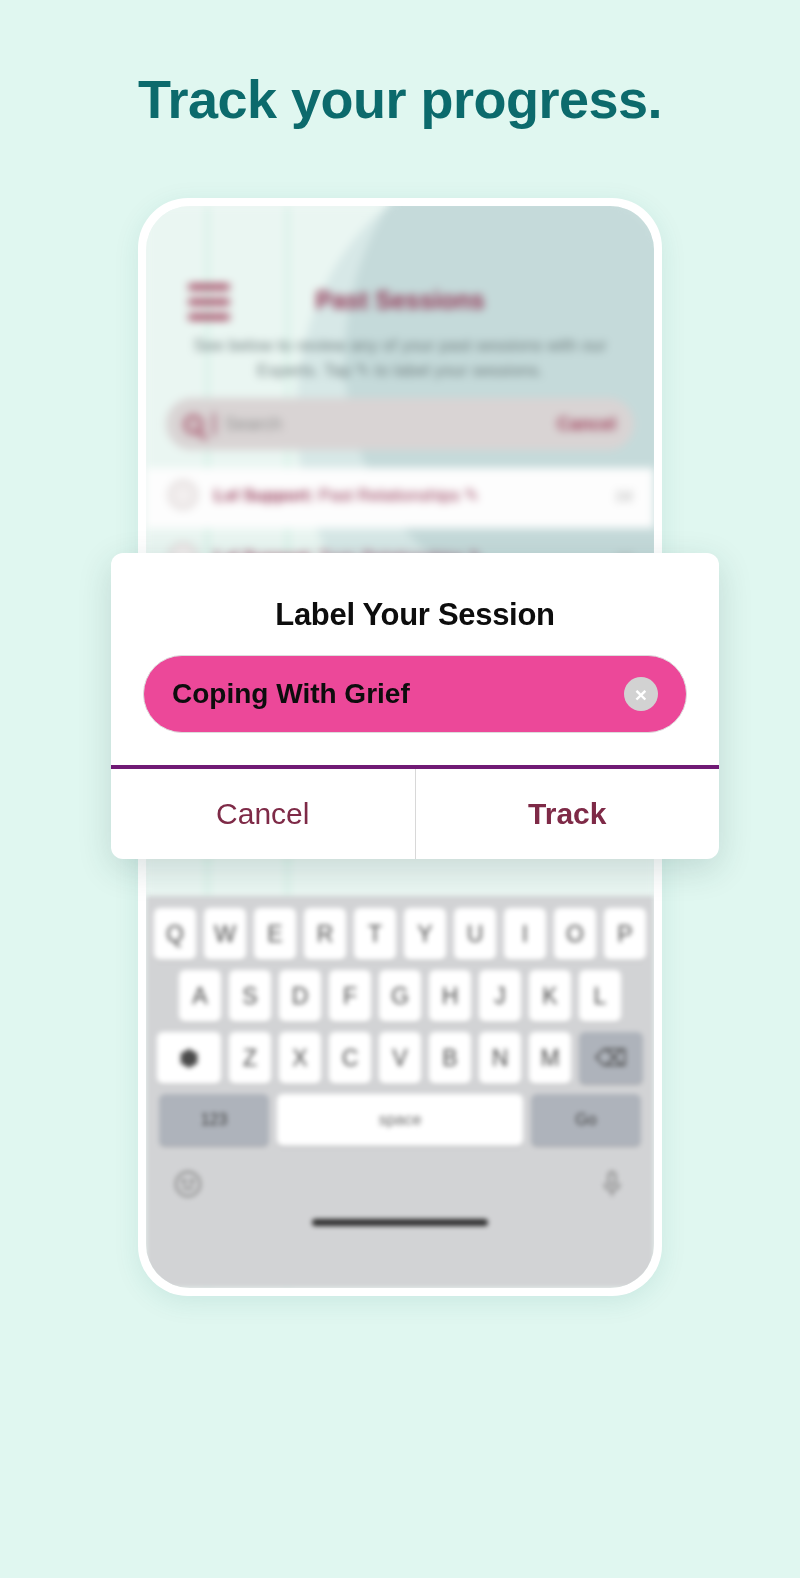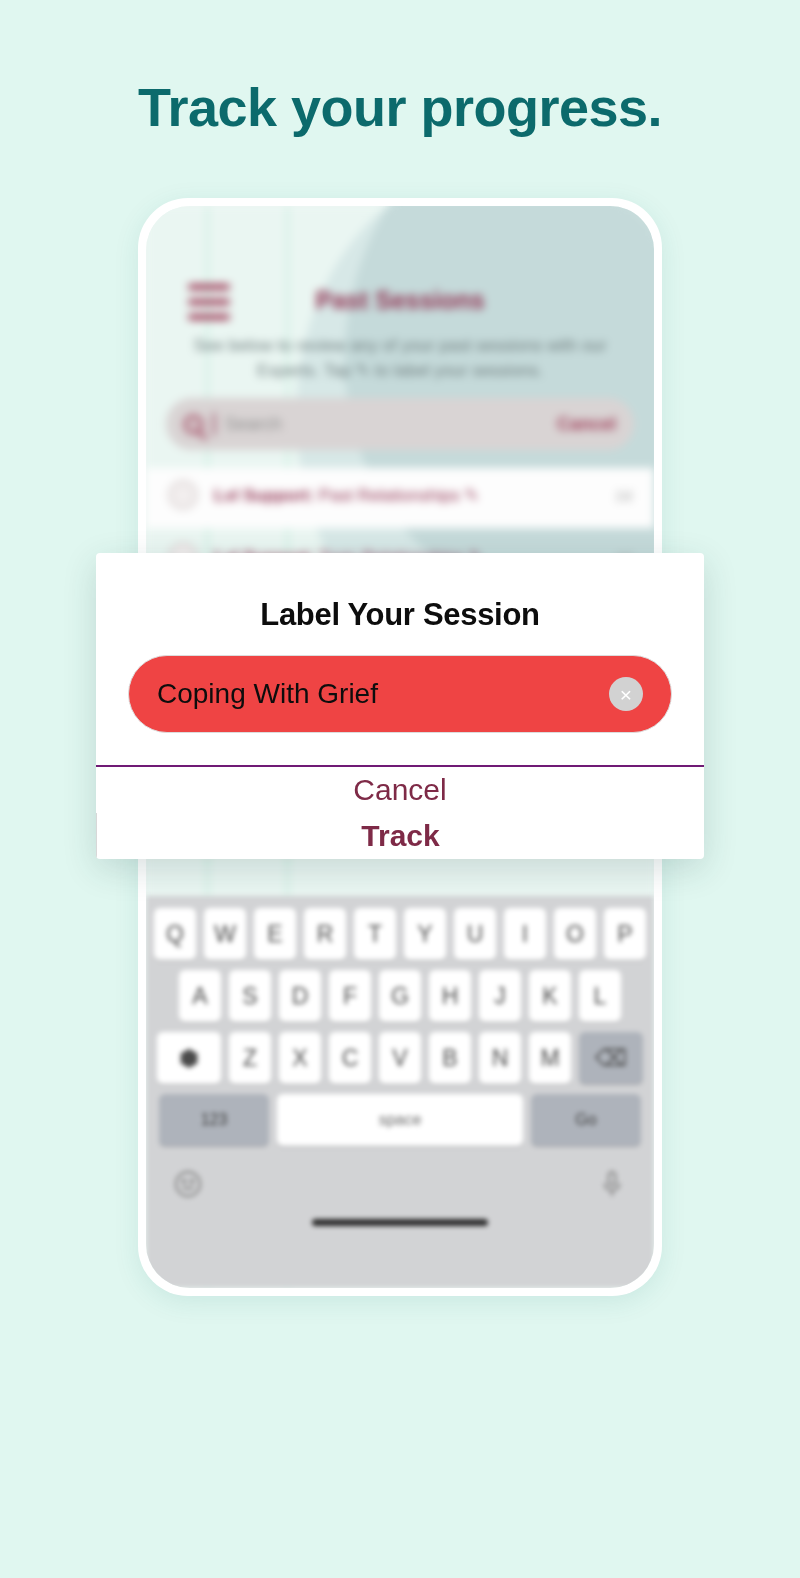--- a/index.html
+++ b/index.html
@@ -9,21 +9,21 @@
     font-family:"Liberation Sans", sans-serif;
     position:relative;
     overflow:hidden;
   }
 
   
   .headline {
     position:absolute; left:0; width:800px; text-align:center;
     color:#0c6a6c; font-weight:bold; letter-spacing:-0.5px;
   }
-  #headline-top { top:76px; font-size:54px; }
+  #headline-top { top:68px; font-size:54px; }
   #caption-bottom {
     position:absolute; left:0; width:800px; text-align:center;
     top:1338px; color:#0c6a6c; font-weight:bold; font-size:54px; line-height:1.28;
     letter-spacing:-0.5px;
   }
 
   
   .phone {
     position:absolute; left:138px; top:198px; width:524px; height:1098px;
     background:#ffffff; border-radius:50px;
@@ -120,44 +120,44 @@
     padding:22px 26px 0 26px; position:relative;
   }
   .kb-ico { width:32px; height:32px; color:#8d8d8d; }
   .home-bar {
     position:absolute; left:50%; transform:translateX(-50%);
     bottom:-26px; width:176px; height:7px; border-radius:4px; background:#2b2b2b;
   }
 
   
   .dialog {
-    position:absolute; left:96px; top:553px; width:608px; height:306px;
-    background:#ffffff; border-radius:4px;
+    position:absolute; left:111px; top:553px; width:608px; height:306px;
+    background:#ffffff; border-radius:12px;
     box-shadow:0 10px 34px rgba(20,60,60,0.16);
     overflow:hidden;
   }
   .dialog-title {
     text-align:center; font-size:31px; font-weight:bold; color:#0d0d0d;
     padding-top:44px; letter-spacing:-0.3px;
   }
   .dialog-input-wrap { padding:22px 32px 0 32px; }
   .dialog-input {
-    position:relative; height:78px; background:#ef4444;
+    position:relative; height:78px; background:#ec4899;
     border:1px solid #dcdcdc; border-radius:39px;
-    display:flex; align-items:center; padding:0 28px;
+    display:flex; align-items:center; padding:0 28px;font-weight:bold;
   }
   .dialog-input .value { font-size:28px; color:#0d0d0d; flex:1; }
   .clear-btn {
     width:34px; height:34px; border-radius:50%; background:#d2d2d2;
     display:flex; align-items:center; justify-content:center;
     color:#ffffff; font-size:21px; line-height:1; flex:none;
   }
   .dialog-actions {
     position:absolute; left:0; right:0; bottom:0; height:94px;
-    border-top:2px solid #701a75; display:flex;flex-direction:column;
+    border-top:4px solid #701a75; display:flex;
   }
   .dialog-actions .btn {
     flex:1; display:flex; align-items:center; justify-content:center;
     font-size:30px; color:#7e2a47;
   }
   .dialog-actions .btn.save { font-weight:bold; border-left:1px solid #d8d8d8; }
 </style>
 </head>
 <body>
 

